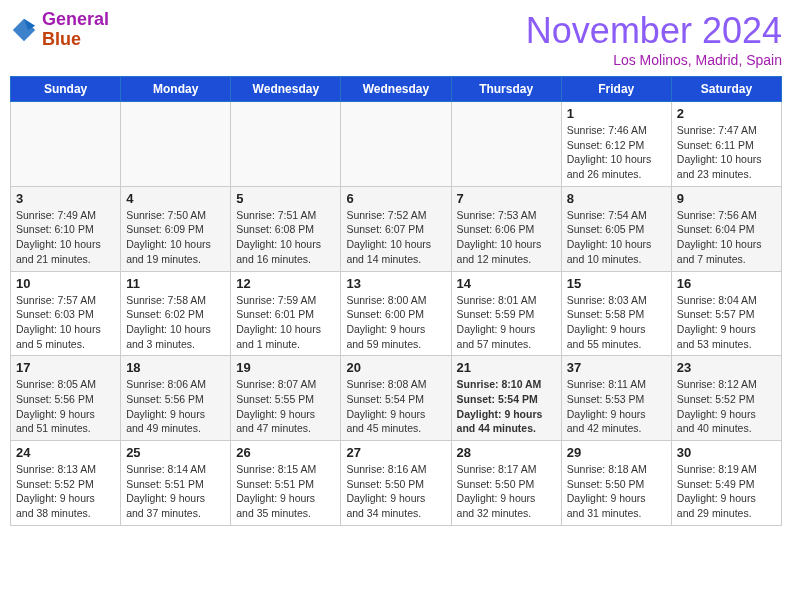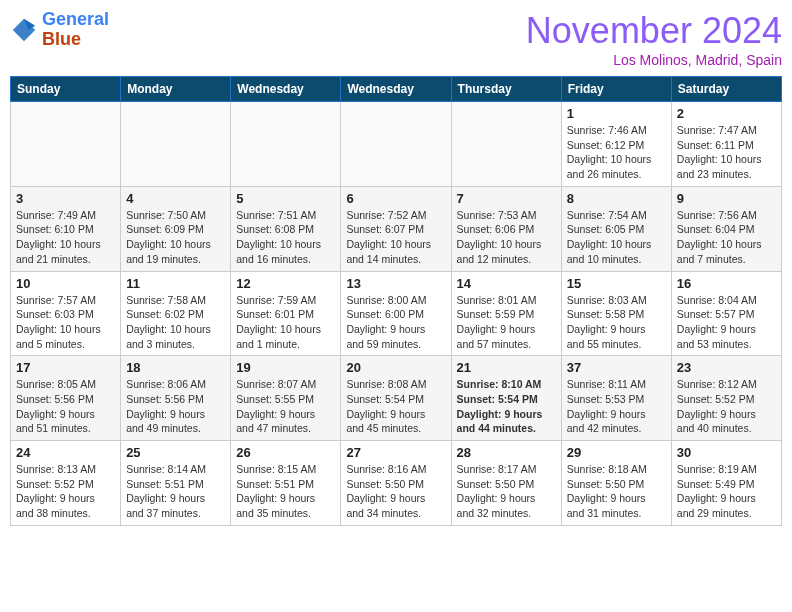--- a/index.html
+++ b/index.html
@@ -19,21 +19,21 @@
     .logo {
       display: flex;
       align-items: center;
       gap: 4px;
     }
     .logo-text {
       font-size: 18px;
       font-weight: bold;
       line-height: 1.1;
     }
-    .logo-general { color: #3b82f6; }
+    .logo-general { color: #a21caf; }
     .logo-blue { color: #c2410c; }
     .logo-icon {
       width: 28px;
       height: 28px;
     }
     .title-block {
       text-align: right;
     }
     .month-title {
       font-size: 36px;
@@ -43,24 +43,24 @@
     .location {
       font-size: 14px;
       color: #a21caf;
     }
     .calendar {
       width: 100%;
       border-collapse: collapse;
       font-size: 11px;
     }
     .calendar th {
-      background: #0c4a6e;
+      background: #1d4ed8;
       color: #fff;
       padding: 5px 6px;
-      text-align: left;
+      text-align: center;
       font-size: 12px;
       font-weight: bold;
       border: 1px solid #2472c8;
     }
     .calendar td {
       border: 1px solid #ccc;
       vertical-align: top;
       padding: 4px 5px;
       width: 108px;
       min-height: 80px;

